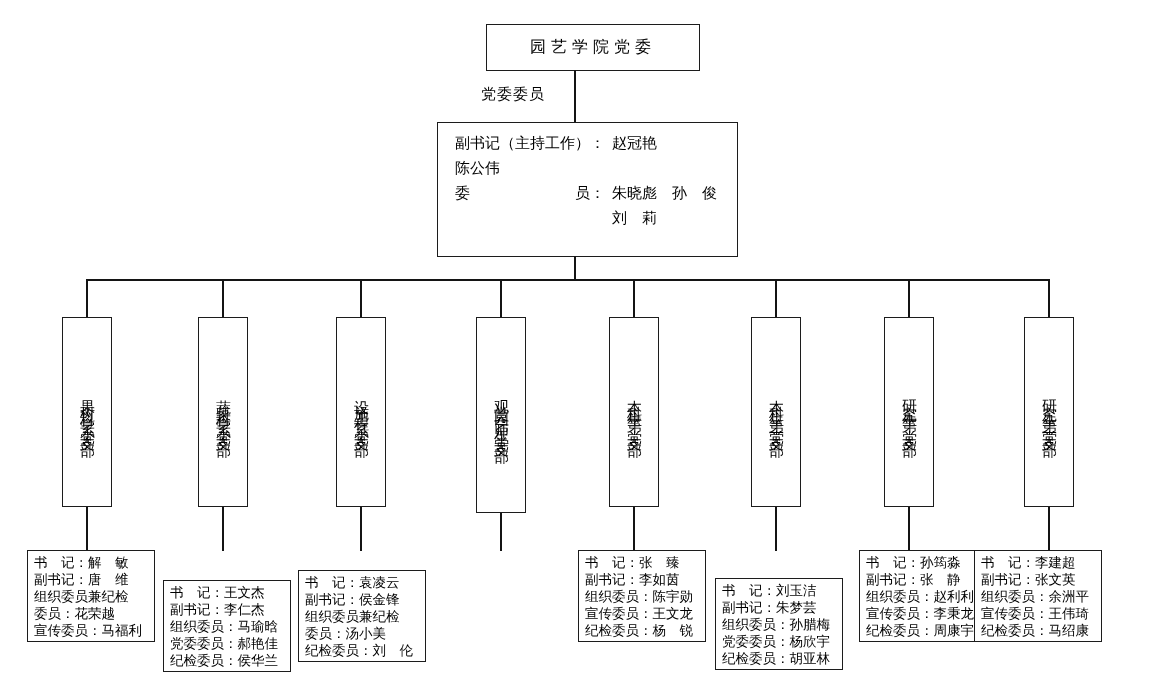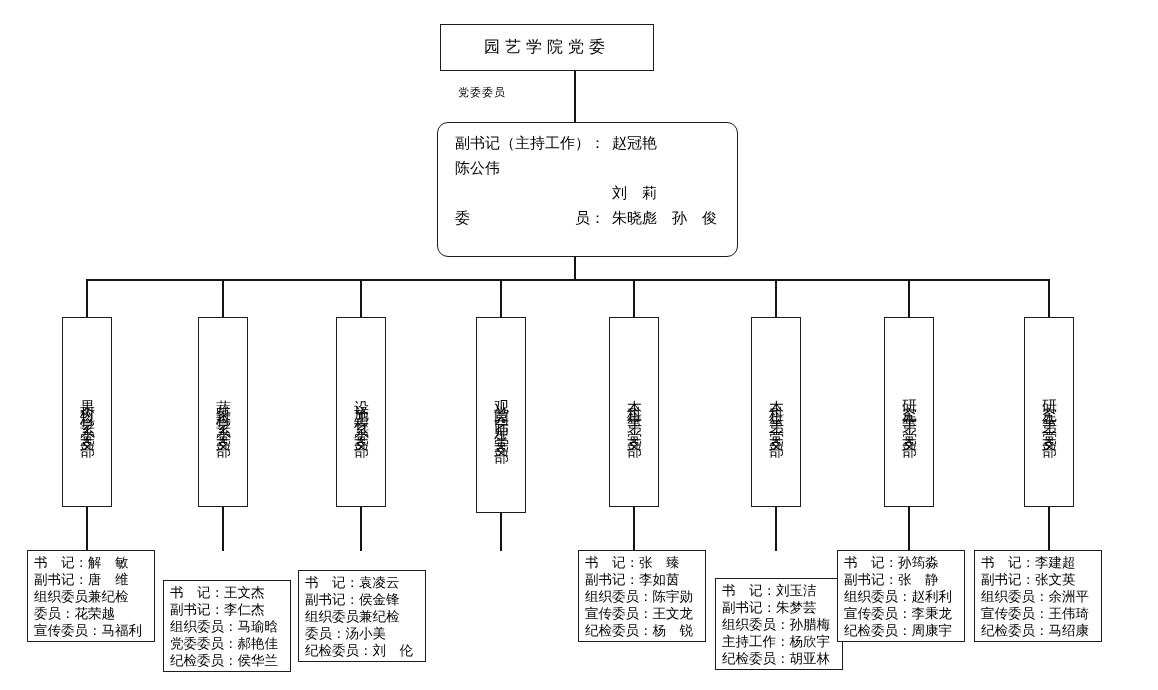--- a/index.html
+++ b/index.html
@@ -1,21 +1,21 @@
 <!DOCTYPE html>
 <html><head>
 <meta charset="utf-8">
 <style>
   html,body{margin:0;padding:0;}
   body{width:1158px;height:690px;background:#fff;font-family:"Liberation Serif","DejaVu Serif",serif;color:#000;}
   .page{position:relative;width:1158px;height:690px;overflow:hidden;background:#fff;}
   .box{position:absolute;border:1.5px solid #1c1c1c;background:#fff;box-sizing:border-box;}
-  .root-box{left:440px;top:24px;width:214px;height:47px;display:flex;align-items:center;justify-content:center;font-size:16px;letter-spacing:5px;}
-  .edge-label{position:absolute;left:458px;top:85px;font-size:11px;letter-spacing:1px;}
-  .committee{left:437px;top:122px;width:301px;height:135px;padding:8px 0 0 17px;font-size:15px;border-radius:11px;}
+  .root-box{left:486px;top:24px;width:214px;height:47px;display:flex;align-items:center;justify-content:center;font-size:16px;letter-spacing:5px;}
+  .edge-label{position:absolute;left:481px;top:85px;font-size:15px;letter-spacing:1px;}
+  .committee{left:437px;top:122px;width:301px;height:135px;padding:8px 0 0 17px;font-size:15px;}
   .crow{display:flex;line-height:25px;white-space:pre;}
   .clabel{display:inline-block;width:157px;flex:0 0 157px;}
   .vl{position:absolute;width:2px;background:#141414;}
   .hl{position:absolute;height:2px;background:#141414;}
   .vbox{width:50px;display:flex;align-items:center;justify-content:center;}
   .vtext{writing-mode:vertical-lr;letter-spacing:6px;font-size:15px;line-height:1;}
   .dbox{width:128px;height:92px;padding:3px 0 0 6px;font-size:13.5px;}
   .mline{line-height:17px;white-space:pre;}
 </style>
 </head>
@@ -33,26 +33,26 @@
 
   <div class="box committee">
     <div class="crow">
       <span class="clabel">副书记（主持工作）：</span>
       <span class="cval">赵冠艳</span>
     </div>
     <div class="crow">
       <span class="cval">陈公伟</span>
     </div>
     <div class="crow">
+      <span class="clabel">委　　　　　　　员：</span>
+      <span class="cval">朱晓彪　孙　俊</span>
+    </div>
+    <div class="crow">
       <span class="clabel"></span>
       <span class="cval">刘　莉</span>
-    </div>
-    <div class="crow">
-      <span class="clabel">委　　　　　　　员：</span>
-      <span class="cval">朱晓彪　孙　俊</span>
     </div>
   </div>
 
   <div class="vl" style="left:574px;top:256px;height:24px"></div>
   <div class="hl" style="left:86px;top:279px;width:964px"></div>
 
   <div class="vl" style="left:86px;top:279px;height:39px"></div>
   <div class="vl" style="left:222px;top:279px;height:39px"></div>
   <div class="vl" style="left:360px;top:279px;height:39px"></div>
   <div class="vl" style="left:500px;top:279px;height:39px"></div>
@@ -120,24 +120,24 @@
     <div class="mline">书　记：张　臻</div>
     <div class="mline">副书记：李如茵</div>
     <div class="mline">组织委员：陈宇勋</div>
     <div class="mline">宣传委员：王文龙</div>
     <div class="mline">纪检委员：杨　锐</div>
   </div>
   <div class="box dbox" style="left:715px;top:578px">
     <div class="mline">书　记：刘玉洁</div>
     <div class="mline">副书记：朱梦芸</div>
     <div class="mline">组织委员：孙腊梅</div>
-    <div class="mline">主持工作：杨欣宇</div>
+    <div class="mline">党委委员：杨欣宇</div>
     <div class="mline">纪检委员：胡亚林</div>
   </div>
-  <div class="box dbox" style="left:837px;top:550px">
+  <div class="box dbox" style="left:859px;top:550px">
     <div class="mline">书　记：孙筠淼</div>
     <div class="mline">副书记：张　静</div>
     <div class="mline">组织委员：赵利利</div>
     <div class="mline">宣传委员：李秉龙</div>
     <div class="mline">纪检委员：周康宇</div>
   </div>
   <div class="box dbox" style="left:974px;top:550px">
     <div class="mline">书　记：李建超</div>
     <div class="mline">副书记：张文英</div>
     <div class="mline">组织委员：余洲平</div>

